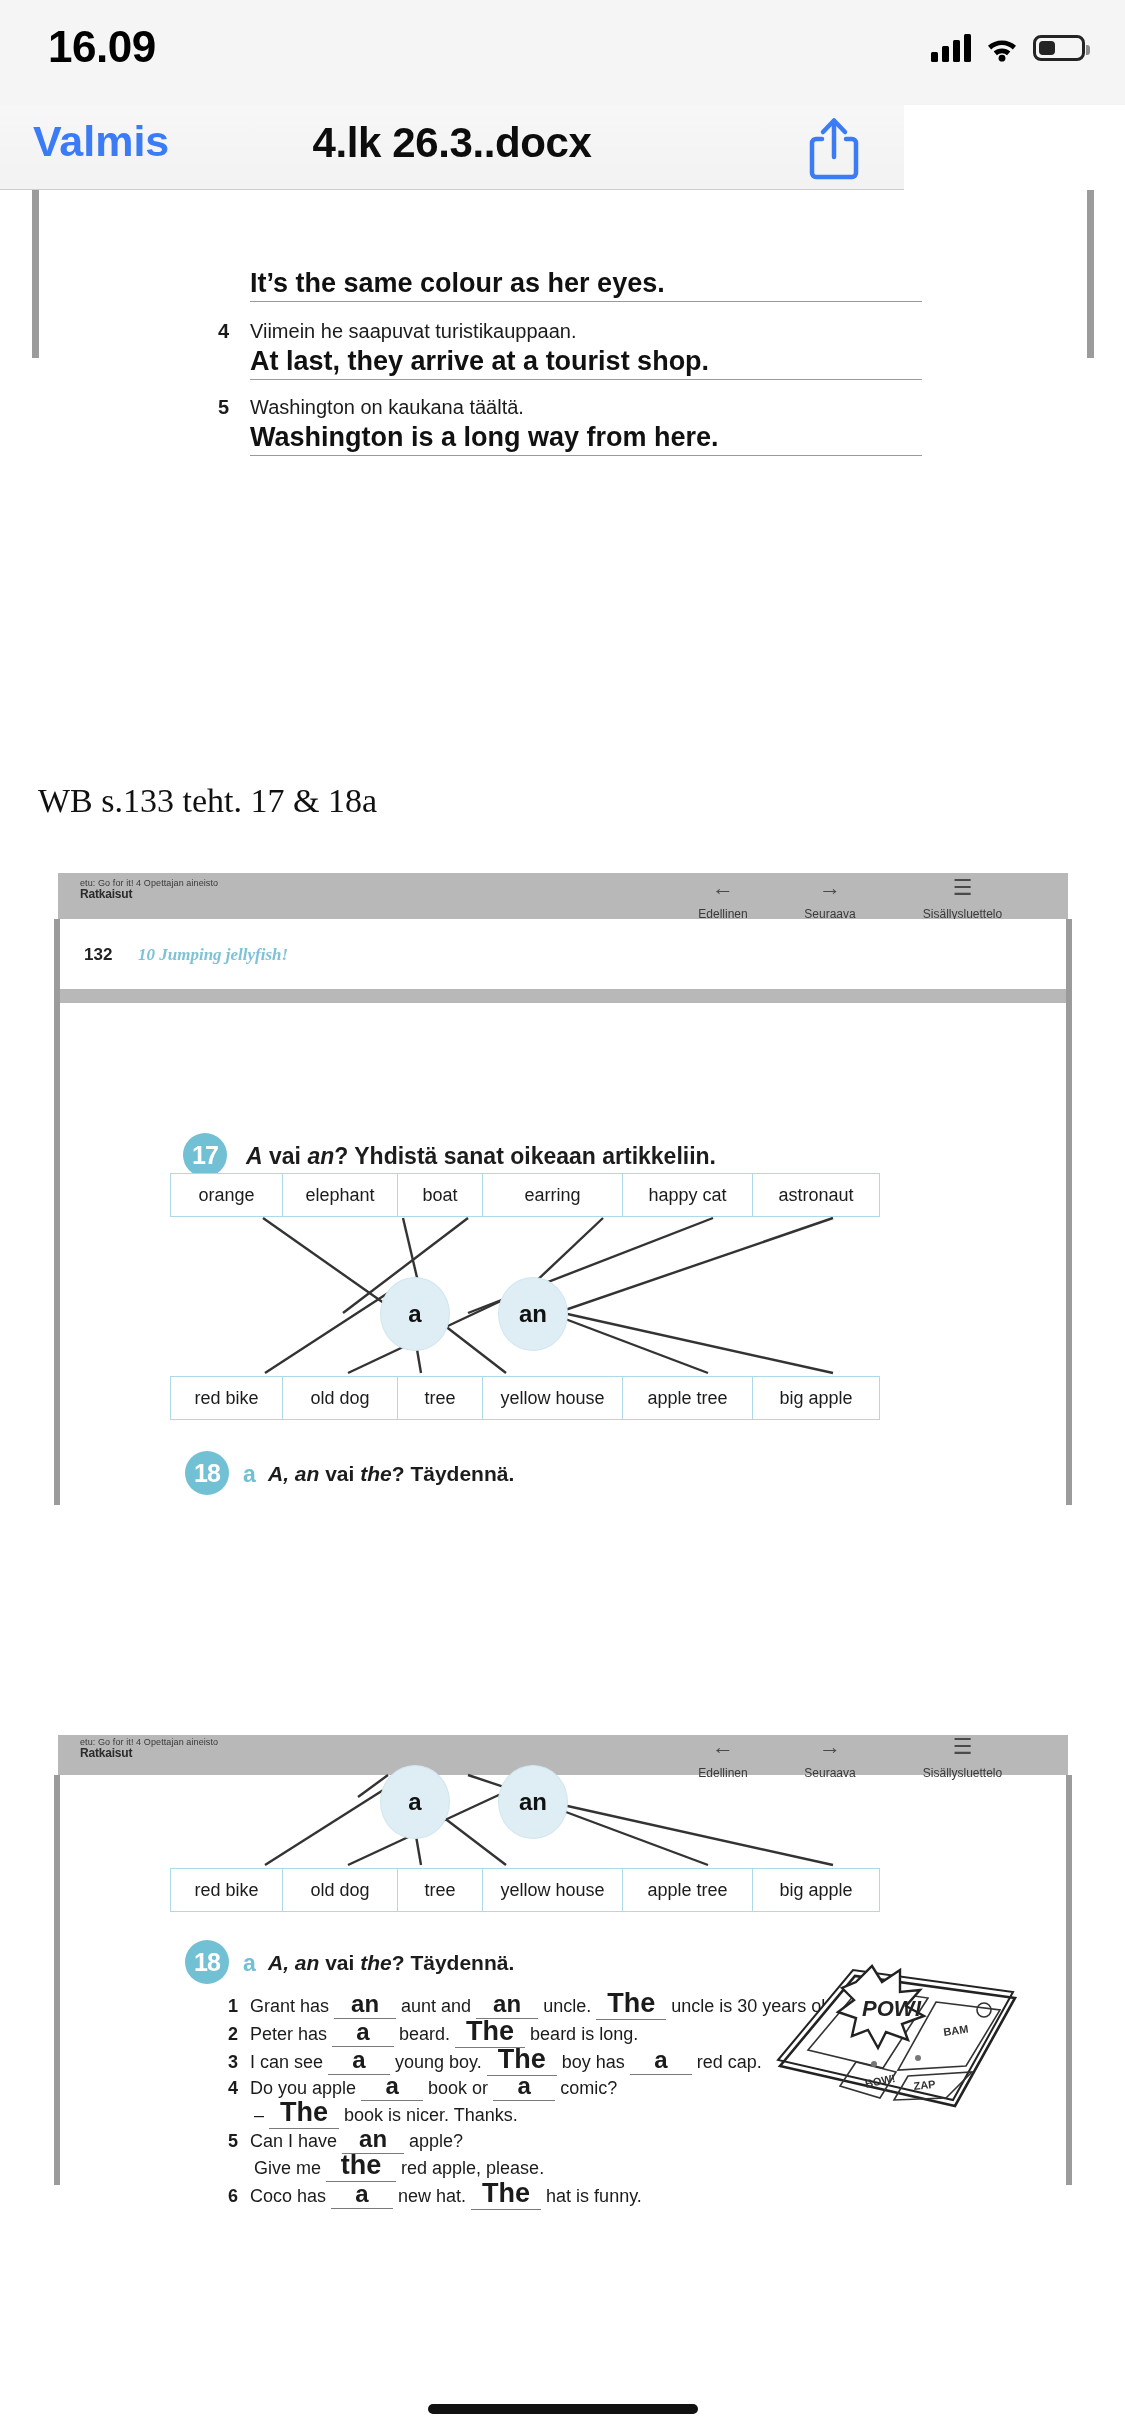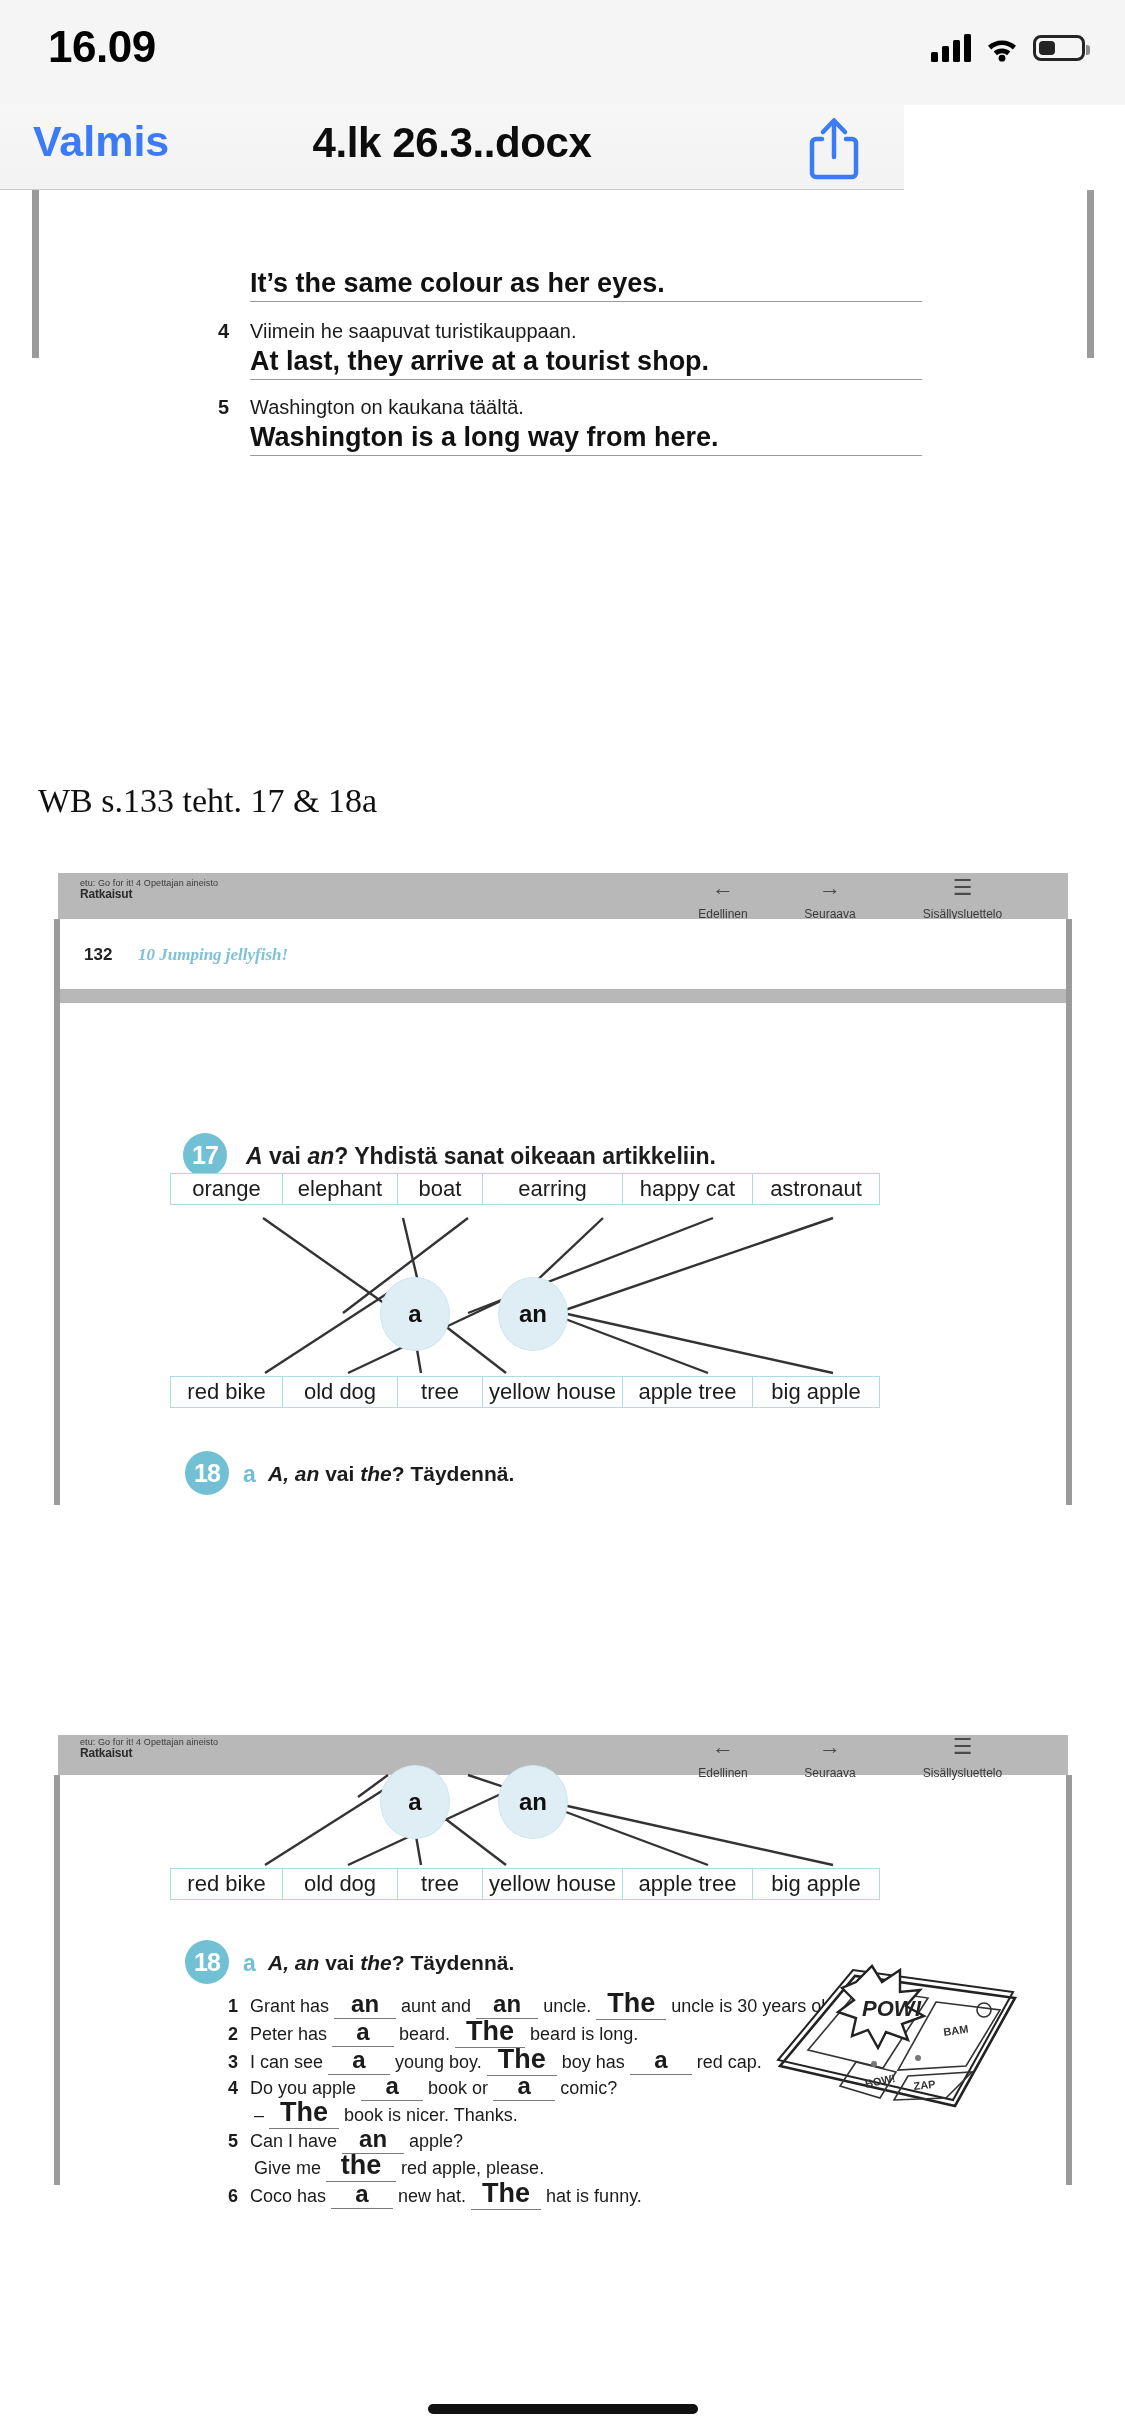--- a/index.html
+++ b/index.html
@@ -139,22 +139,22 @@
     position:absolute;font-size:23px;font-weight:700;color:#1c1c1c;
   }
   .ex-sub-a{
     position:absolute;font-size:23px;font-weight:700;color:#72c0d4;
   }
 
   
   .wordrow{position:absolute;display:flex;}
   .wordbox{
     border:1.5px solid #aed9e6;border-right:none;
-    height:32px;display:flex;align-items:center;justify-content:center;
-    font-size:22px;color:#1c1c1c;background:#fff;box-sizing:border-box;
+    height:44px;display:flex;align-items:center;justify-content:center;
+    font-size:18px;color:#1c1c1c;background:#fff;box-sizing:border-box;
   }
   .wordbox:last-child{border-right:1.5px solid #aed9e6;}
 
   .oval{
     position:absolute;width:68px;height:72px;border-radius:50%;
     background:#dfeef5;border:1.5px solid #cfe6ef;
     display:flex;align-items:center;justify-content:center;
     font-size:24px;font-weight:700;color:#111;
   }
 

